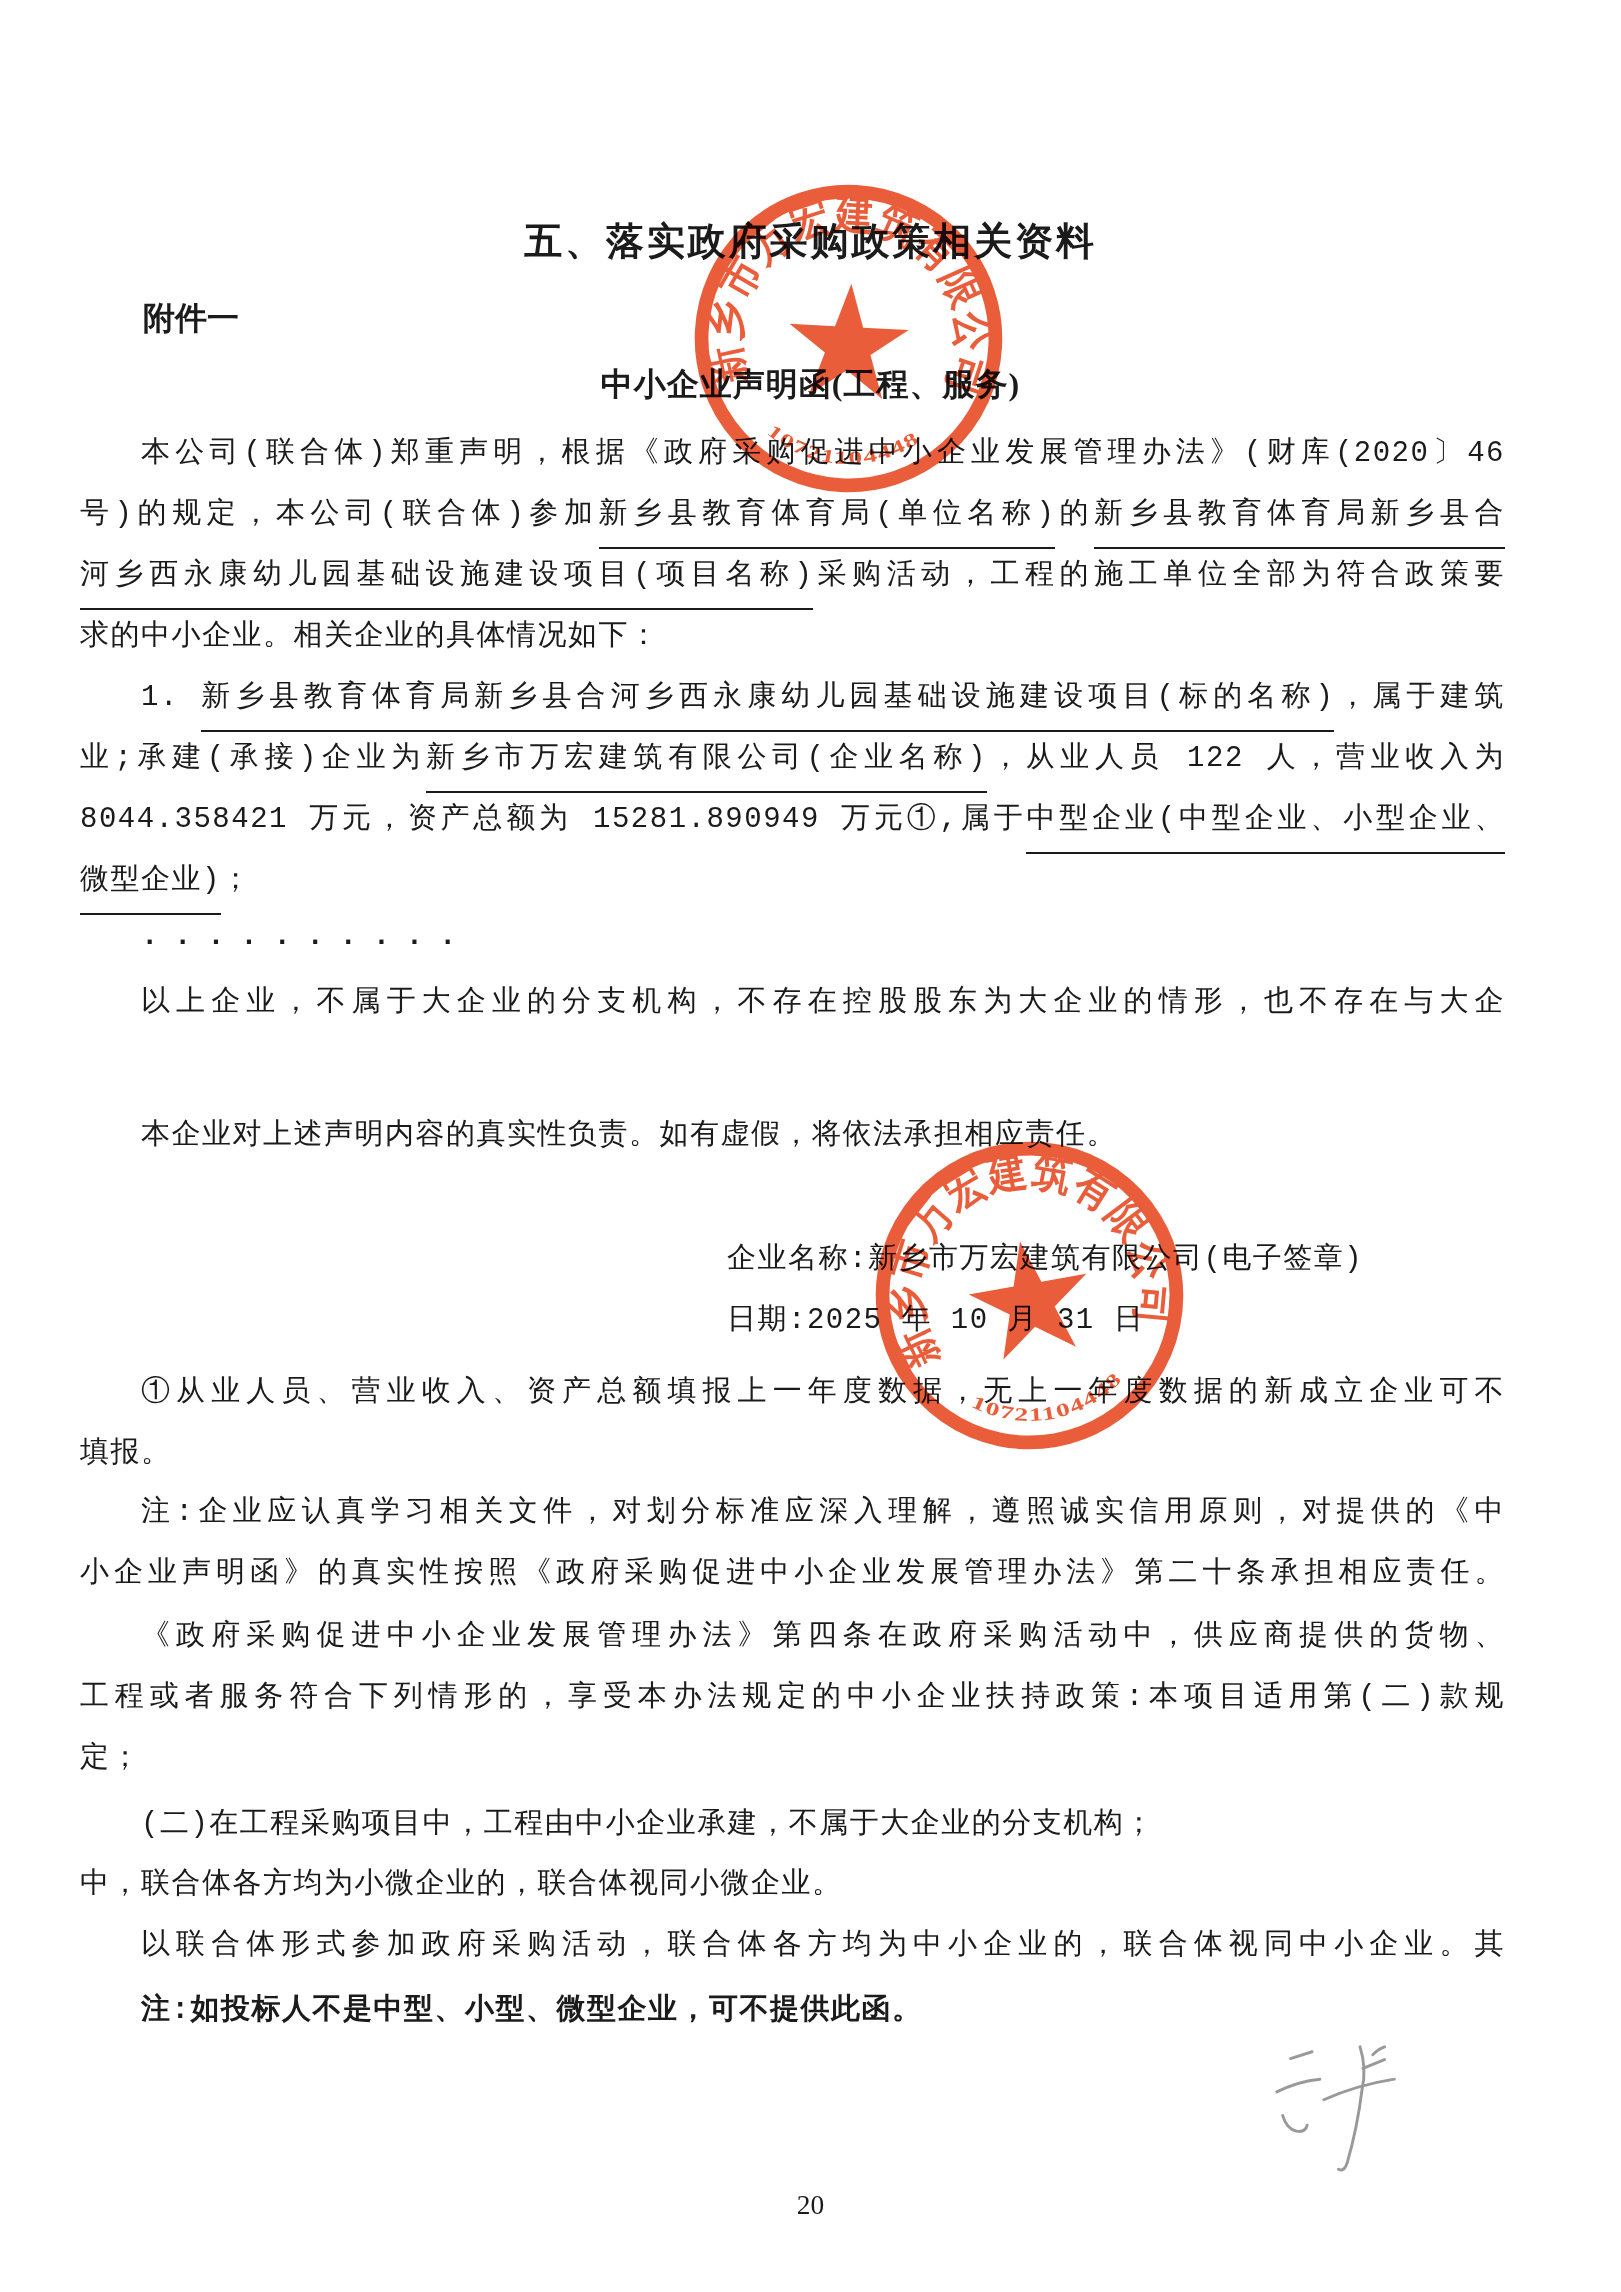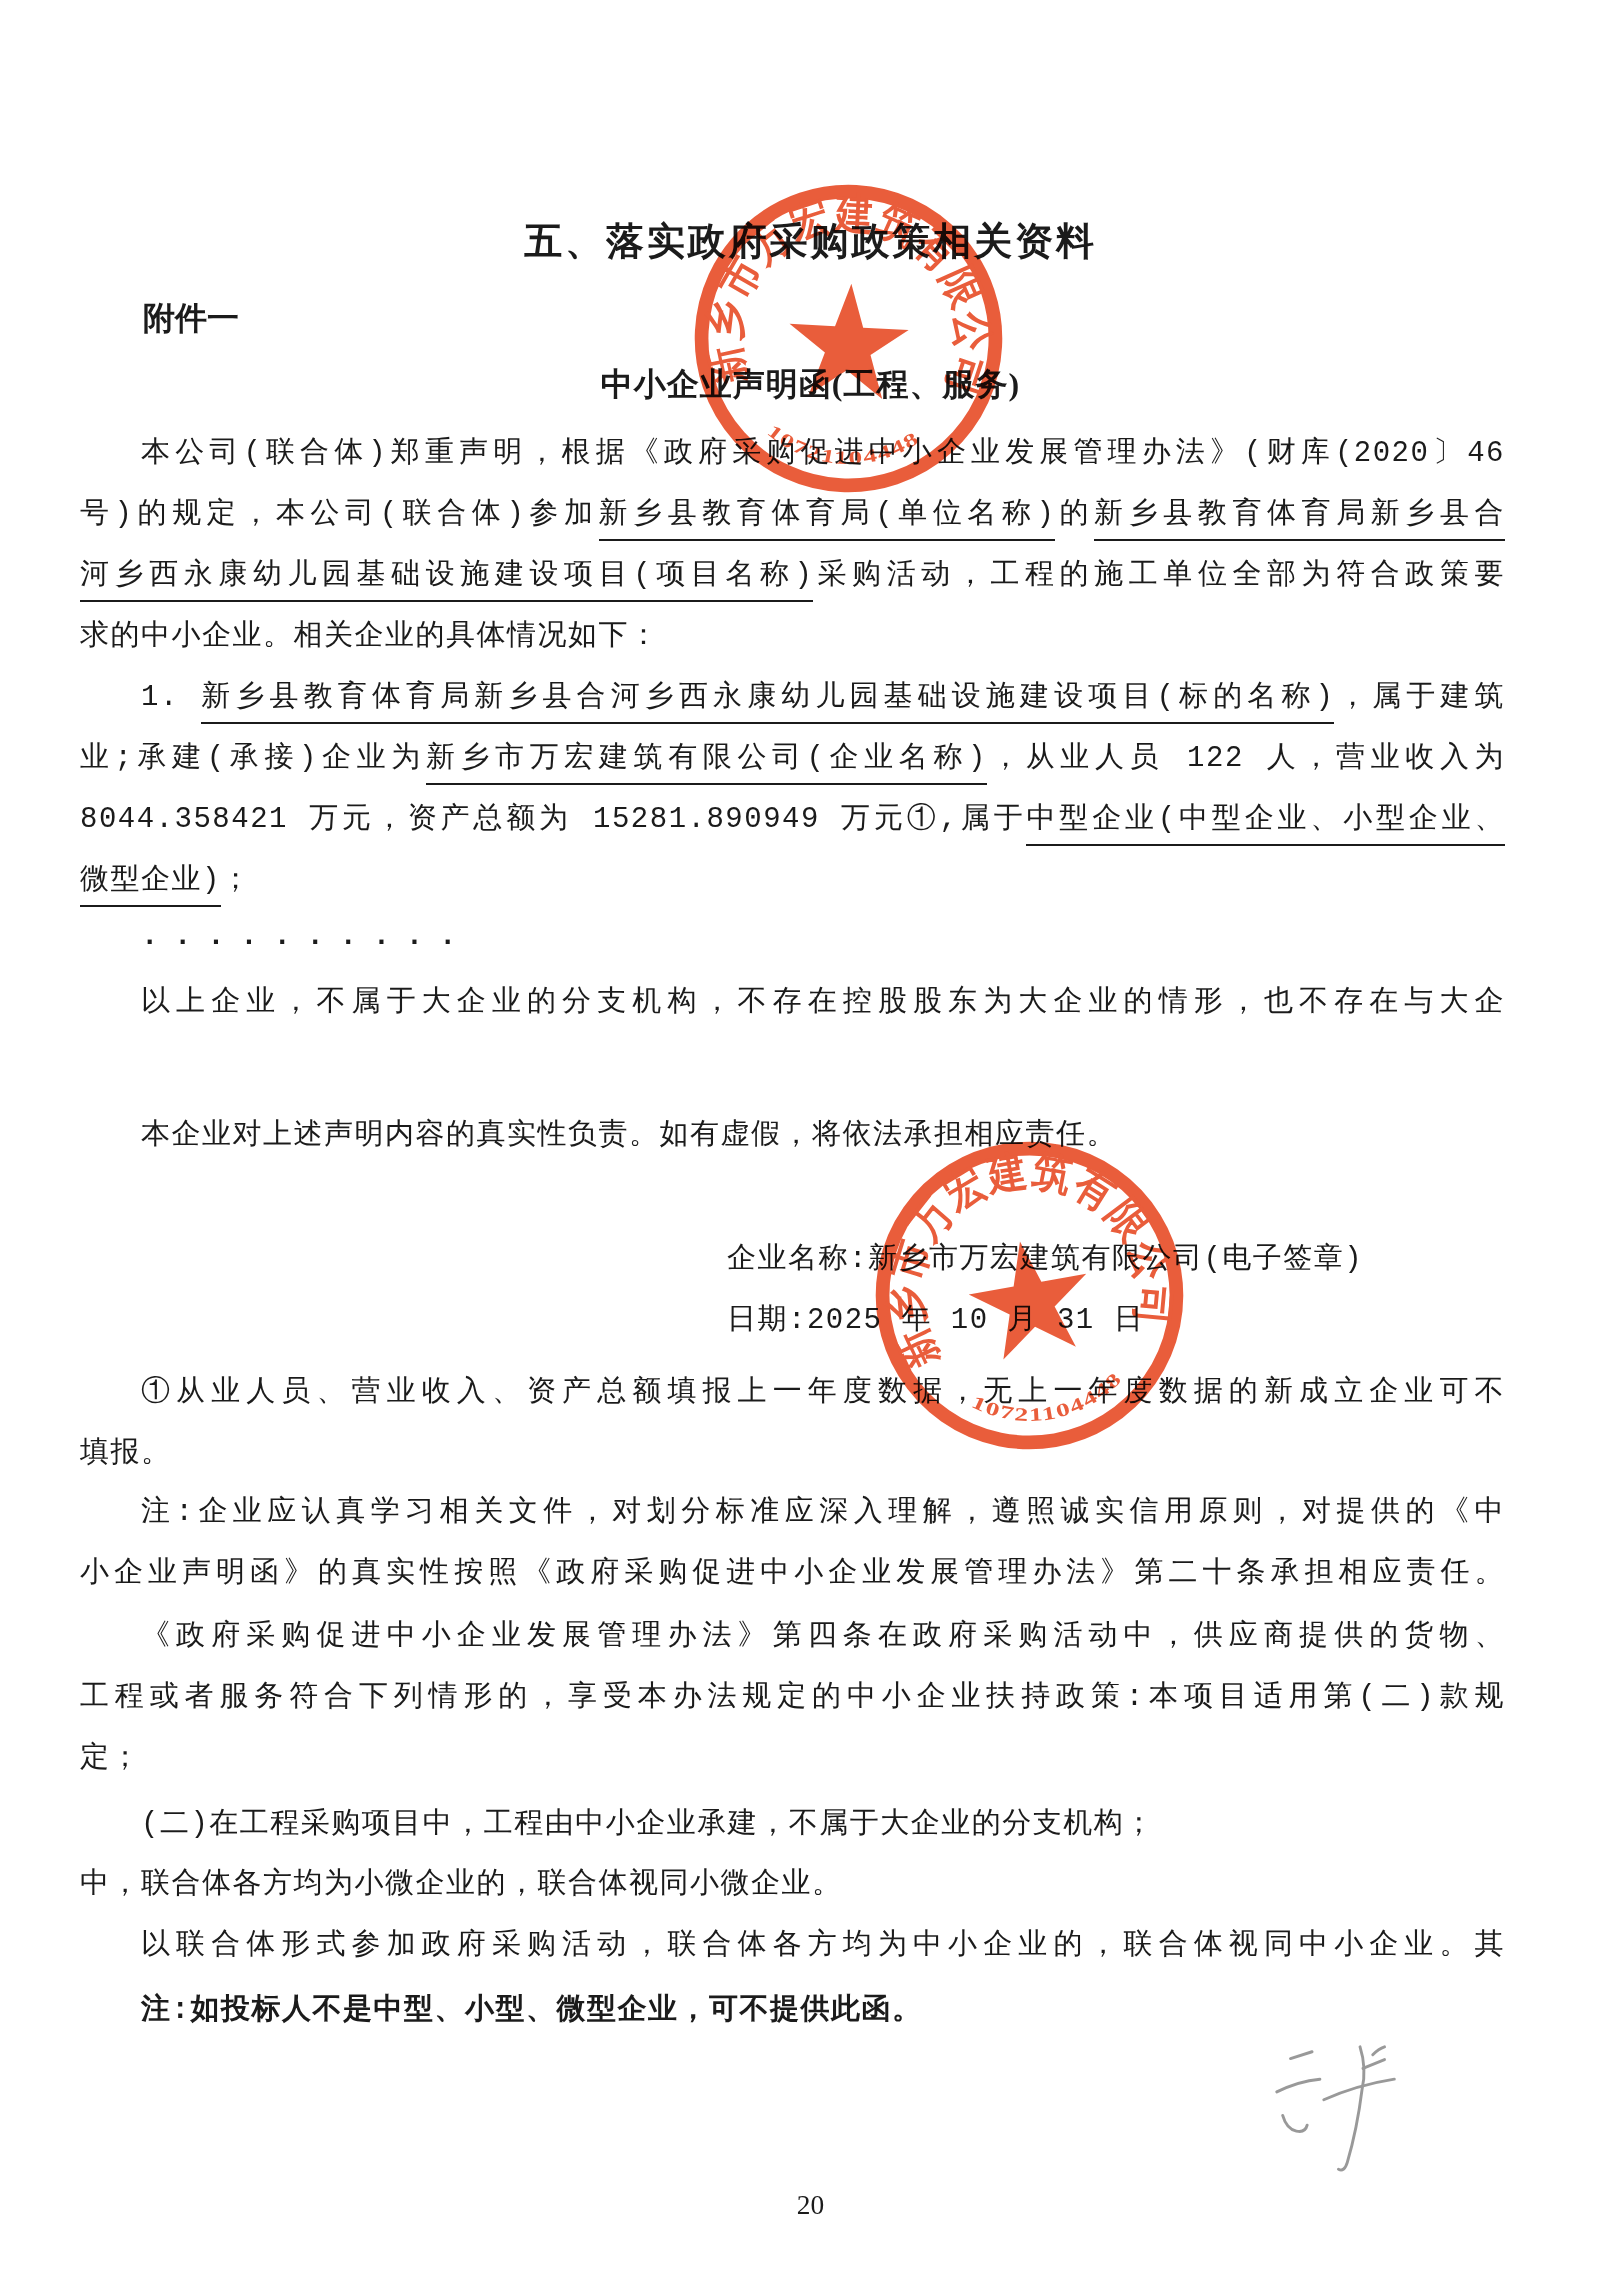--- a/index.html
+++ b/index.html
@@ -23,21 +23,21 @@
   #body-text { position:absolute; left:80px; top:0; width:1425px; height:100%;font-family:Liberation Mono, monospace; }
   .para { position:absolute; left:0; width:100%; box-sizing:border-box; }
   .line {
     font-size:29px; line-height:61px; letter-spacing:1.5px;
     white-space:nowrap; margin:0;
   }
   .line.just { white-space:normal; text-align:justify; text-align-last:justify; }
   .line.ind  { text-indent:61px; }
   .line.bold { font-weight:bold; }
   .line.dots { letter-spacing:15.7px; font-weight:bold; }
-  .u { border-bottom:2.5px solid #1b1b1b; padding-bottom:8px; }
+  .u { border-bottom:2.5px solid #1b1b1b; padding-bottom:16px; }
   .page-number {
     position:absolute; top:2190px; left:0; width:100%;
     text-align:center; font-size:27.4px;
   }
   .stamp { position:absolute; mix-blend-mode:multiply; opacity:.93; }
   .scribble { position:absolute; left:1267px; top:2037px; }
 </style>
 </head>
 <body>
 

